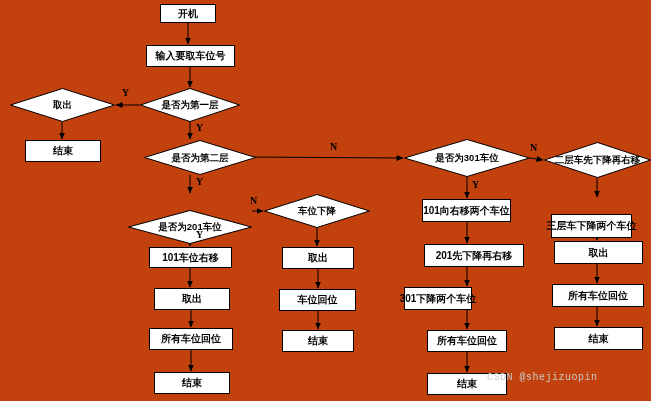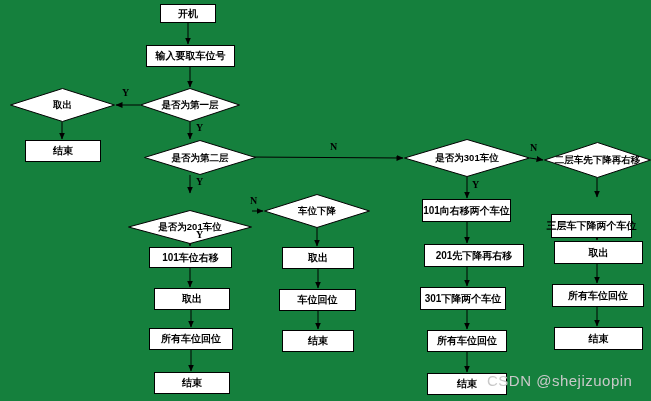--- a/index.html
+++ b/index.html
@@ -1,19 +1,19 @@
 <!DOCTYPE html>
 <html><head>
 <meta charset="utf-8">
 <style>
   html,body{margin:0;padding:0;background:#ffffff;}
   #stage{
     position:relative;
     width:651px;height:401px;
-    background:#15803d;
+    background:#c2410c;
     font-family:"Liberation Sans","DejaVu Sans",sans-serif;
     overflow:hidden;
   }
   #edges-svg{position:absolute;left:0;top:0;width:651px;height:401px;pointer-events:none;}
   .node{
     position:absolute;
     display:flex;align-items:center;justify-content:center;
     box-sizing:border-box;
   }
   .node.box{border:1px solid #000;background:#fff;}
@@ -25,22 +25,23 @@
     white-space:nowrap;line-height:1;letter-spacing:0;
   }
   .node.diamond .nlabel{font-size:9.5px;}
   .edge-label{
     position:absolute;
     font-family:"Liberation Serif","DejaVu Serif",serif;
     font-size:10px;font-weight:bold;color:#000;line-height:1;
   }
   #watermark{
     position:absolute;left:487px;top:372px;
-    font-size:15px;color:#c9c9c9;letter-spacing:0.5px;
+    font-size:10px;color:#c9c9c9;letter-spacing:0.5px;
     white-space:nowrap;
+    font-family:Liberation Mono, monospace;
   }
 </style>
 </head>
 <body>
 
 <div id="stage">
   <svg id="edges-svg">
     <defs>
       <marker id="arr" markerWidth="9" markerHeight="8" refX="6.5" refY="3" orient="auto">
         <path d="M0,0 L7,3 L0,6 z" fill="#000"></path>
@@ -140,21 +141,21 @@
           <polygon points="63,0.5 125.5,19 63,37.5 0.5,19" fill="#fff" stroke="#000" stroke-width="1"></polygon>
         </svg>
         <span class="nlabel">是否为301车位</span>
       </div>
       <div class="node box" style="left: 422px; top: 199px; width: 89px; height: 23px;">
         <span class="nlabel">101向右移两个车位</span>
       </div>
       <div class="node box" style="left: 424px; top: 244px; width: 100px; height: 23px;">
         <span class="nlabel">201先下降再右移</span>
       </div>
-      <div class="node box" style="left: 420px; top: 287px; width: 86px; height: 23px;">
+      <div class="node box" style="left: 404px; top: 287px; width: 68px; height: 23px;">
         <span class="nlabel">301下降两个车位</span>
       </div>
       <div class="node box" style="left: 427px; top: 330px; width: 80px; height: 22px;">
         <span class="nlabel">所有车位回位</span>
       </div>
       <div class="node box" style="left: 427px; top: 373px; width: 80px; height: 22px;">
         <span class="nlabel">结束</span>
       </div>
       <div class="node diamond" style="left: 544px; top: 142px; width: 107px; height: 36px; align-items: center;">
         <svg class="dsvg" viewBox="0 0 107 36" preserveAspectRatio="none">

